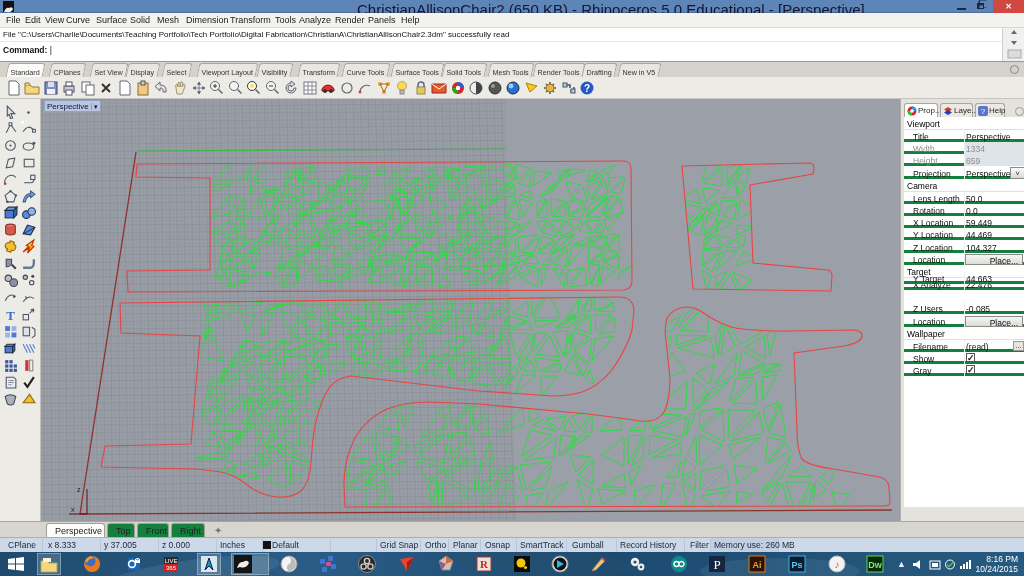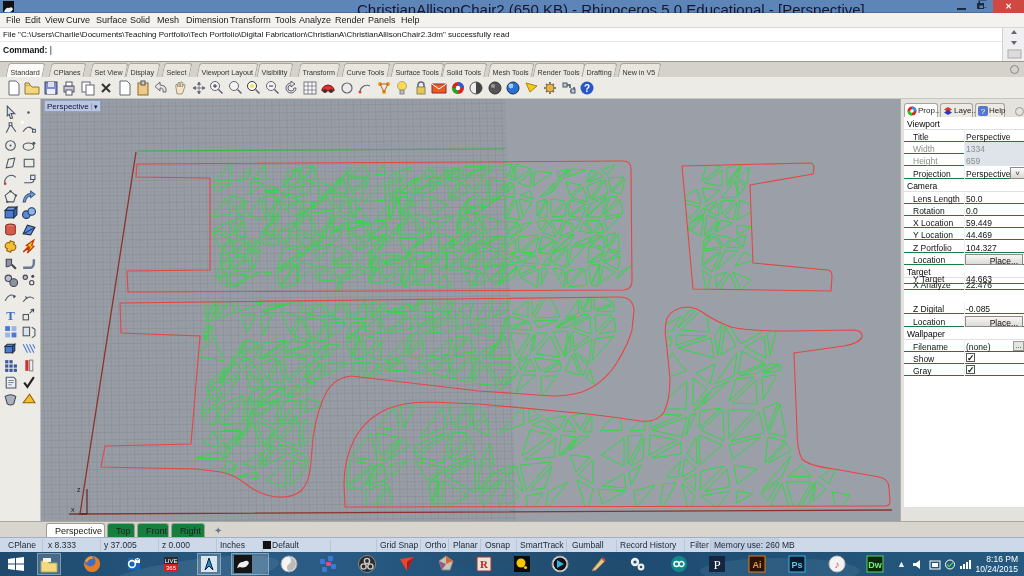--- a/index.html
+++ b/index.html
@@ -29,21 +29,21 @@
 #lbar { left:0; top:99px; width:41px; height:422px; background:#edebe5; border-right:1px solid #c0beb8; }
 
 #vp { left:41px; top:99px; width:859px; height:422px; background:#9b9ca2; overflow:hidden; }
 #vplabel { left:44px; top:100px; height:12px; background:#b9c6dd; border:1px solid #8fa3c4; font-size:8px; color:#10104a; padding:0 2px; line-height:11px; }
 
 #rpanel { left:900px; top:99px; width:124px; height:422px; background:#e4e2dc; border-left:1px solid #b0aea8; }
 #ptabs { position:absolute; left:3px; top:4px; width:120px; height:14px; }
 .ptab { position:absolute; top:0; height:14px; background:#ece9e3; border:1px solid #a8a69e; border-bottom:none; border-radius:3px 3px 0 0; font-size:8px; color:#222; padding:2px 2px 0 13px; }
 .ptab.act { background:#fff; }
 #ptable { position:absolute; left:3px; top:18px; width:121px; height:390px; background:#fff; font-size:8.5px; color:#111; }
-.prow { position:absolute; left:0; width:121px; height:12px; border-bottom:1px solid #15803d; }
+.prow { position:absolute; left:0; width:121px; height:12px; border-bottom:3px solid #15803d; }
 .phead { position:absolute; left:0; width:121px; height:13px; border-bottom:1px solid #e0e0e0; background:#fff; color:#000; padding:2px 0 0 3px; }
 .plbl { position:absolute; left:9px; top:2px; }
 .pval { position:absolute; left:62px; top:2px; }
 .pcol { position:absolute; left:60px; top:0; width:1px; height:12px; background:#eceff5; }
 .gray { color:#8e8e8e; }
 .grayb { position:absolute; left:61px; top:0; width:60px; height:12px; background:#dfe3ea; }
 .pbtn { position:absolute; left:61px; top:1px; width:58px; height:11px; background:linear-gradient(#f6f6f4,#dddbd6); border:1px solid #8a8a88; font-size:8.5px; text-align:right; padding:1px 4px 0 0; }
 .cbx { position:absolute; left:62px; top:1px; width:9px; height:9px; background:#fff; border:1px solid #555; font-size:9px; line-height:8px; font-weight:bold; }
 
 #vtabs { left:0; top:521px; width:1024px; height:16px; background:#d8d5cf; border-top:1px solid #a9a7a1; font-size:9px; color:#222; }
@@ -782,54 +782,54 @@
         <span class="plbl ">X Location</span>
         <span class="pval ">59.449</span>
       </div>
       <div class="prow" style="top:111.4px">
         <div class="pcol"></div>
         <span class="plbl ">Y Location</span>
         <span class="pval ">44.469</span>
       </div>
       <div class="prow" style="top:123.60000000000001px">
         <div class="pcol"></div>
-        <span class="plbl ">Z Portfolio</span>
+        <span class="plbl ">Z Location</span>
         <span class="pval ">104.327</span>
       </div>
       <div class="prow" style="top:135.8px">
         <div class="pcol"></div>
         <span class="plbl ">Location</span>
         <div class="pbtn">Place...</div>
       </div>
       <div class="phead" style="top:148.0px">Target</div>
       <div class="prow" style="top:161.0px">
         <div class="pcol"></div>
         <span class="plbl ">X Analyze</span>
         <span class="pval ">22.476</span>
       </div>
       <div class="prow" style="top:155px">
         <div class="pcol"></div>
         <span class="plbl ">Y Target</span>
         <span class="pval ">44.663</span>
       </div>
       <div class="prow" style="top:185.39999999999998px">
         <div class="pcol"></div>
-        <span class="plbl ">Z Digital</span>
+        <span class="plbl ">Z Users</span>
         <span class="pval ">-0.085</span>
       </div>
       <div class="prow" style="top:197.59999999999997px">
         <div class="pcol"></div>
         <span class="plbl ">Location</span>
         <div class="pbtn">Place...</div>
       </div>
       <div class="phead" style="top:209.79999999999995px">Wallpaper</div>
       <div class="prow" style="top:222.79999999999995px">
         <div class="pcol"></div>
         <span class="plbl ">Filename</span>
-        <span class="pval ">(none)</span>
+        <span class="pval ">(read)</span>
         <div style="position:absolute;right:1px;top:1px;width:11px;height:10px;background:#e6e4de;border:1px solid #999;font-size:7px;text-align:center">...</div>
       </div>
       <div class="prow" style="top:234.99999999999994px">
         <div class="pcol"></div>
         <span class="plbl ">Show</span>
         <div class="cbx">✓</div>
       </div>
       <div class="prow" style="top:247.19999999999993px">
         <div class="pcol"></div>
         <span class="plbl ">Gray</span>

